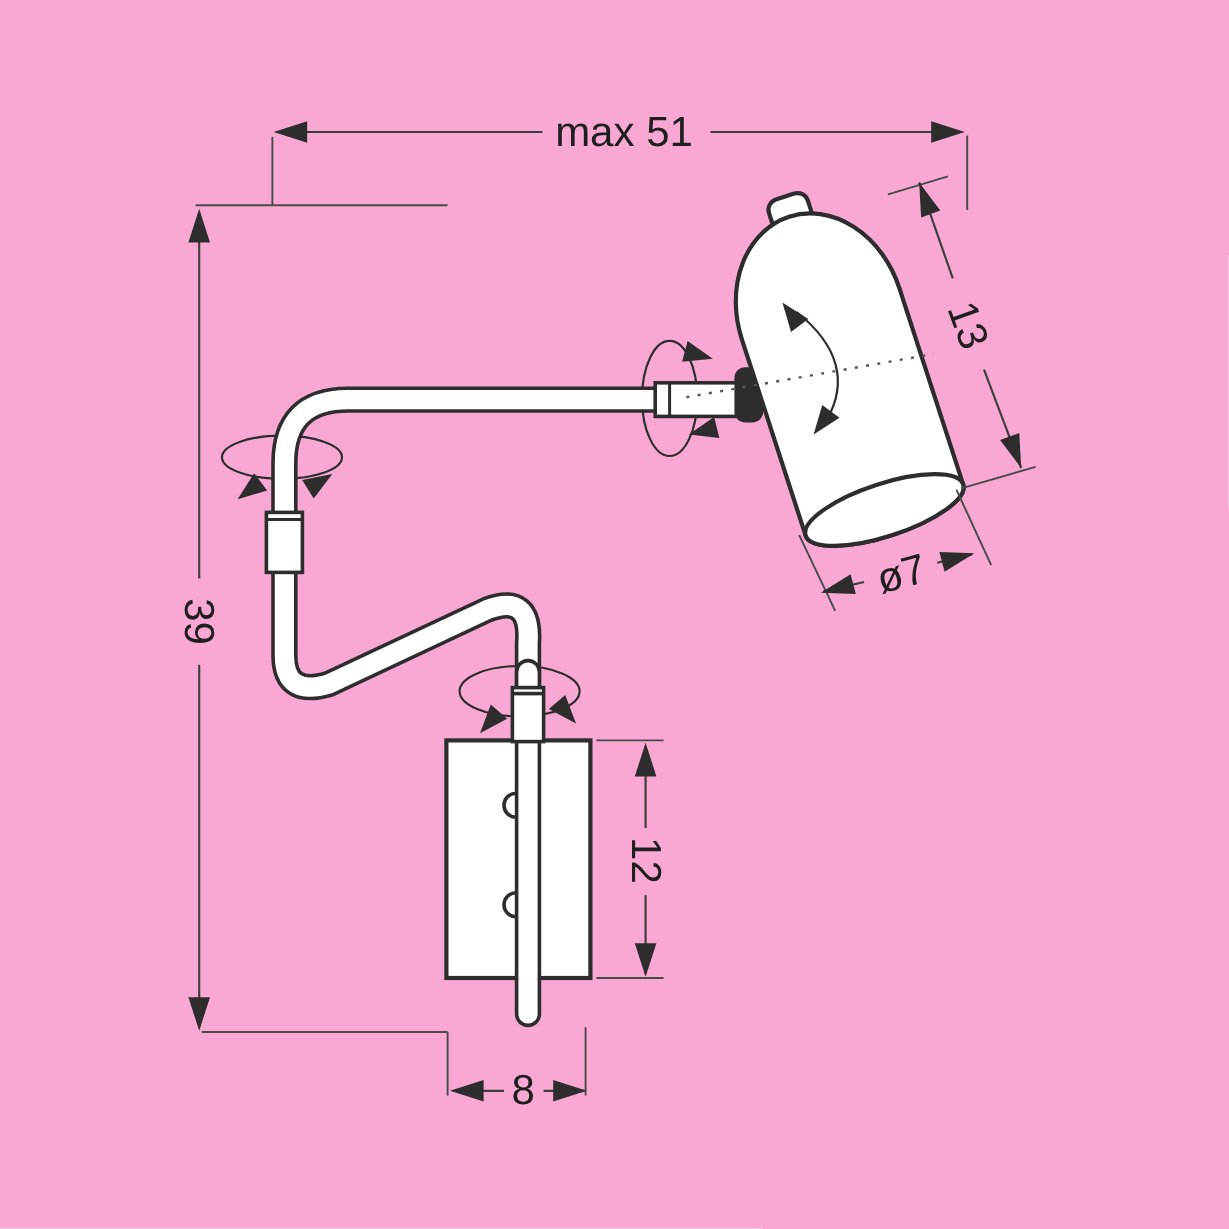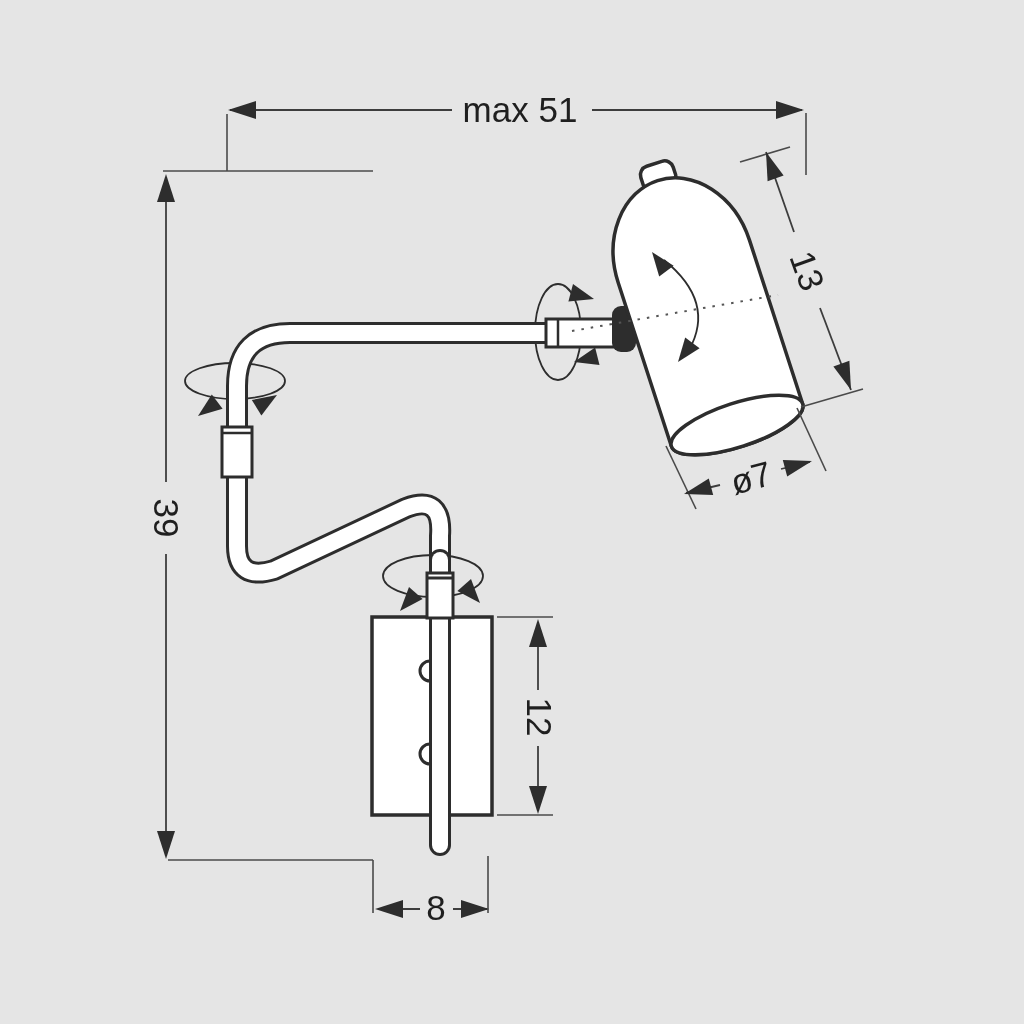--- a/index.html
+++ b/index.html
@@ -8,21 +8,21 @@
     background: #ffffff;
     width: 1024px;
     height: 1024px;
     overflow: hidden;
     font-family: "Liberation Sans", sans-serif;
   }
   .stage {
     position: relative;
     width: 1024px;
     height: 1024px;
-    background: #e5e5e5;
+    background: #f9a8d4;
   }
   svg { display: block; }
   .dim-text {
     font-family: "Liberation Sans", sans-serif;
     font-size: 35px;
     fill: #1f1f1f;
     text-anchor: middle;
   }
   .dimline  { stroke: #3d3d3d; stroke-width: 1.8; fill: none; }
   .extline  { stroke: #4a4a4a; stroke-width: 1.6; fill: none; }

